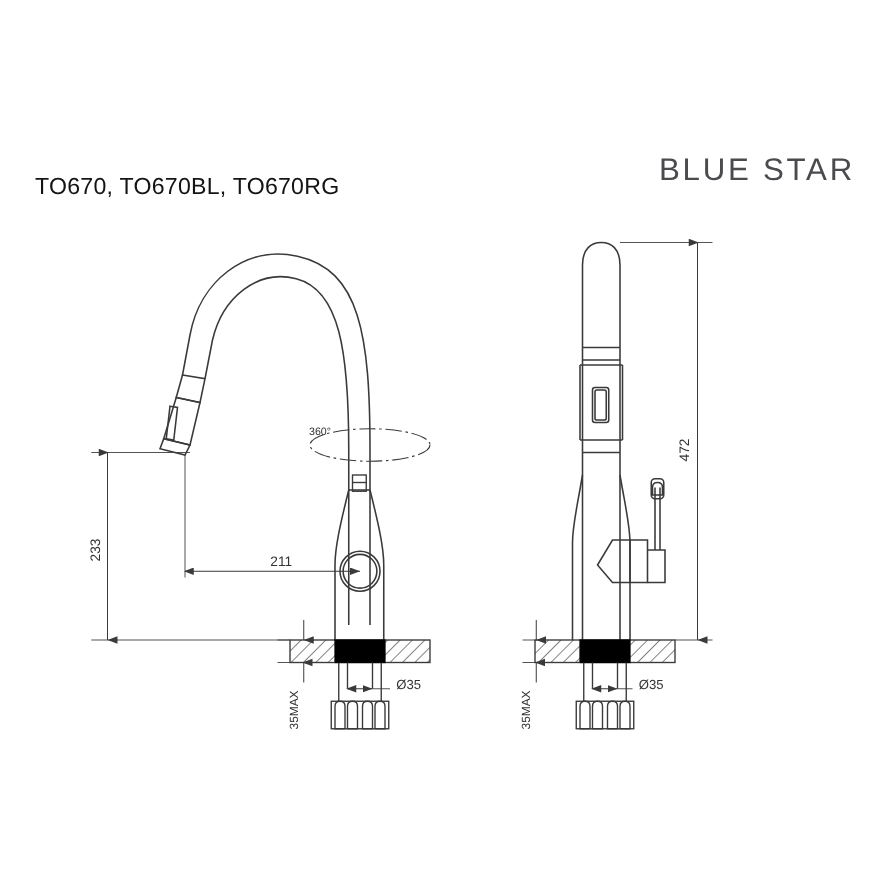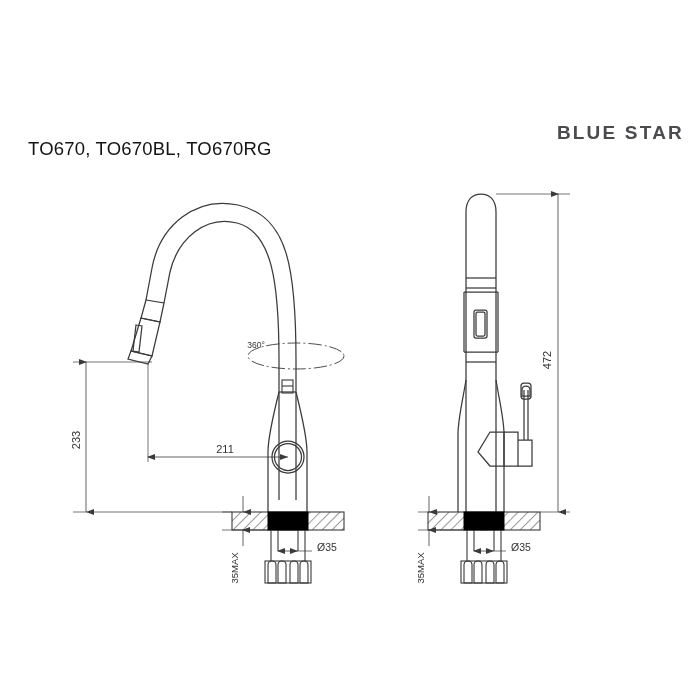--- a/index.html
+++ b/index.html
@@ -19,24 +19,24 @@
     position: absolute;
     inset: 0;
     width: 700px;
     height: 700px;
   }
   .brand-logo {
     position: absolute;
     right: 16px;
     top: 122px;
     font-family: "Liberation Sans", sans-serif;
-    font-size: 19px;
+    font-size: 25px;
     letter-spacing: 2.2px;
     color: #4b4b4f;
-    font-weight: 700;
+    font-weight: 400;
     white-space: nowrap;
   }
   .model-title {
     position: absolute;
     left: 28px;
     top: 138px;
     font-family: "Liberation Sans", sans-serif;
     font-size: 18.5px;
     color: #141414;
     letter-spacing: 0.2px;

